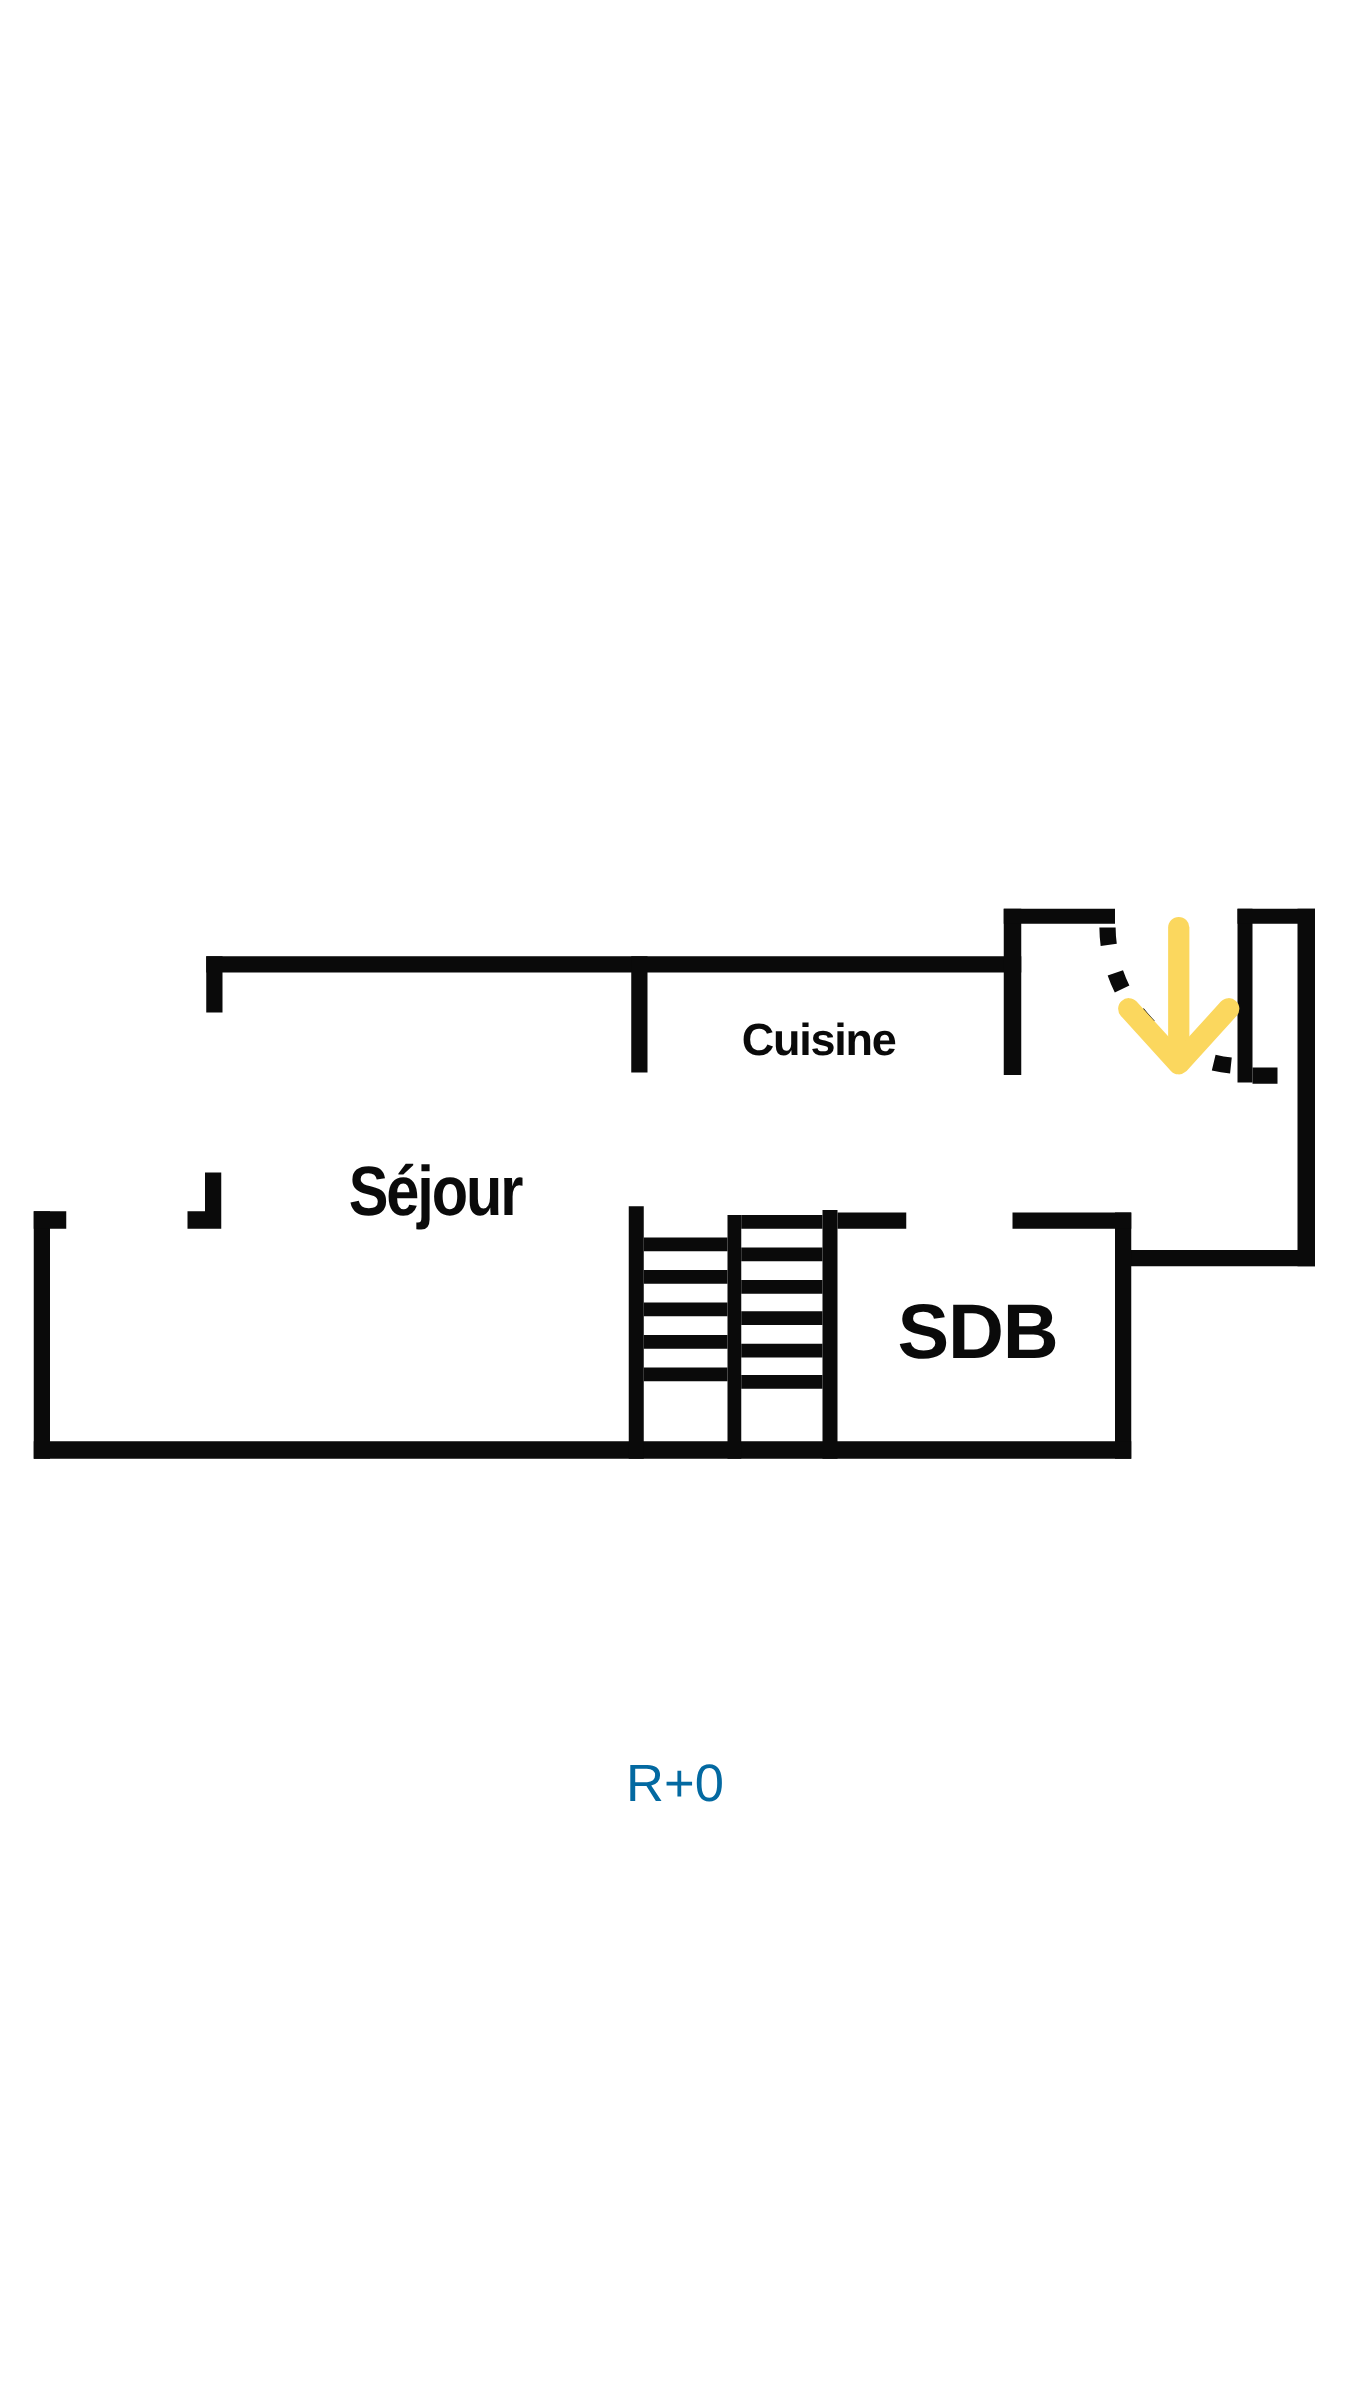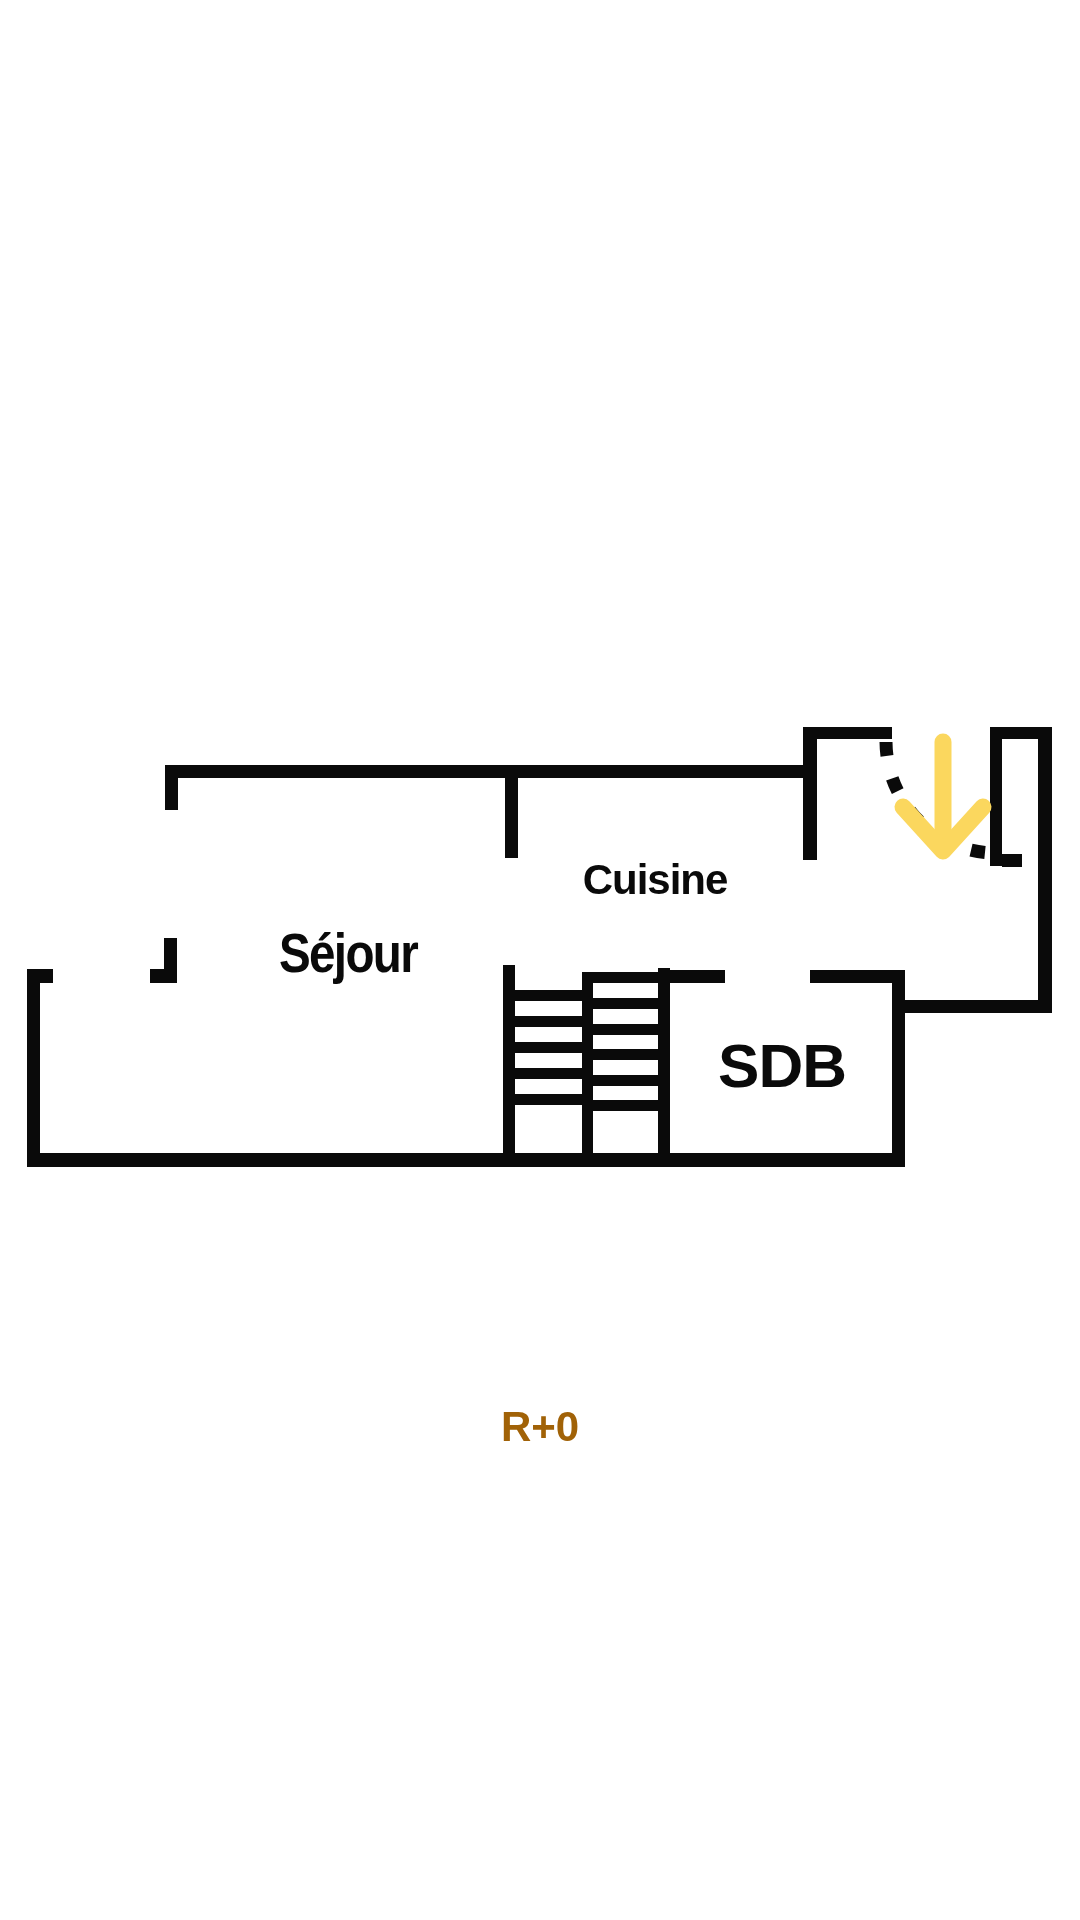--- a/index.html
+++ b/index.html
@@ -23,45 +23,45 @@
   .room-label {
     position: absolute;
     transform: translate(-50%, -50%);
     font-weight: 700;
     color: #0a0a0a;
     white-space: nowrap;
     line-height: 1;
   }
   .label-cuisine {
     left: 655px;
-    top: 880px;
-    font-size: 42px;
+    top: 832px;
+    font-size: 36px;
     letter-spacing: -1px;
   }
   .label-sejour {
     left: 348px;
     top: 953px;
     font-size: 56px;
     letter-spacing: -2px;
     transform: translate(-50%, -50%) scaleX(0.85);
   }
   .label-sdb {
     left: 782px;
     top: 1066px;
     font-size: 62px;
     letter-spacing: -1px;
   }
   .floor-label {
     position: absolute;
     left: 540px;
     top: 1427px;
     transform: translate(-50%, -50%);
-    font-weight: 700;
+    font-weight: 400;
     font-size: 42px;
-    color: #a16207;
+    color: #0369a1;
     white-space: nowrap;
     line-height: 1;
   }
 </style>
 </head>
 <body>
 
 <div class="canvas">
 
   <svg class="plan-svg" width="1080" height="1920" viewBox="0 0 1080 1920">

